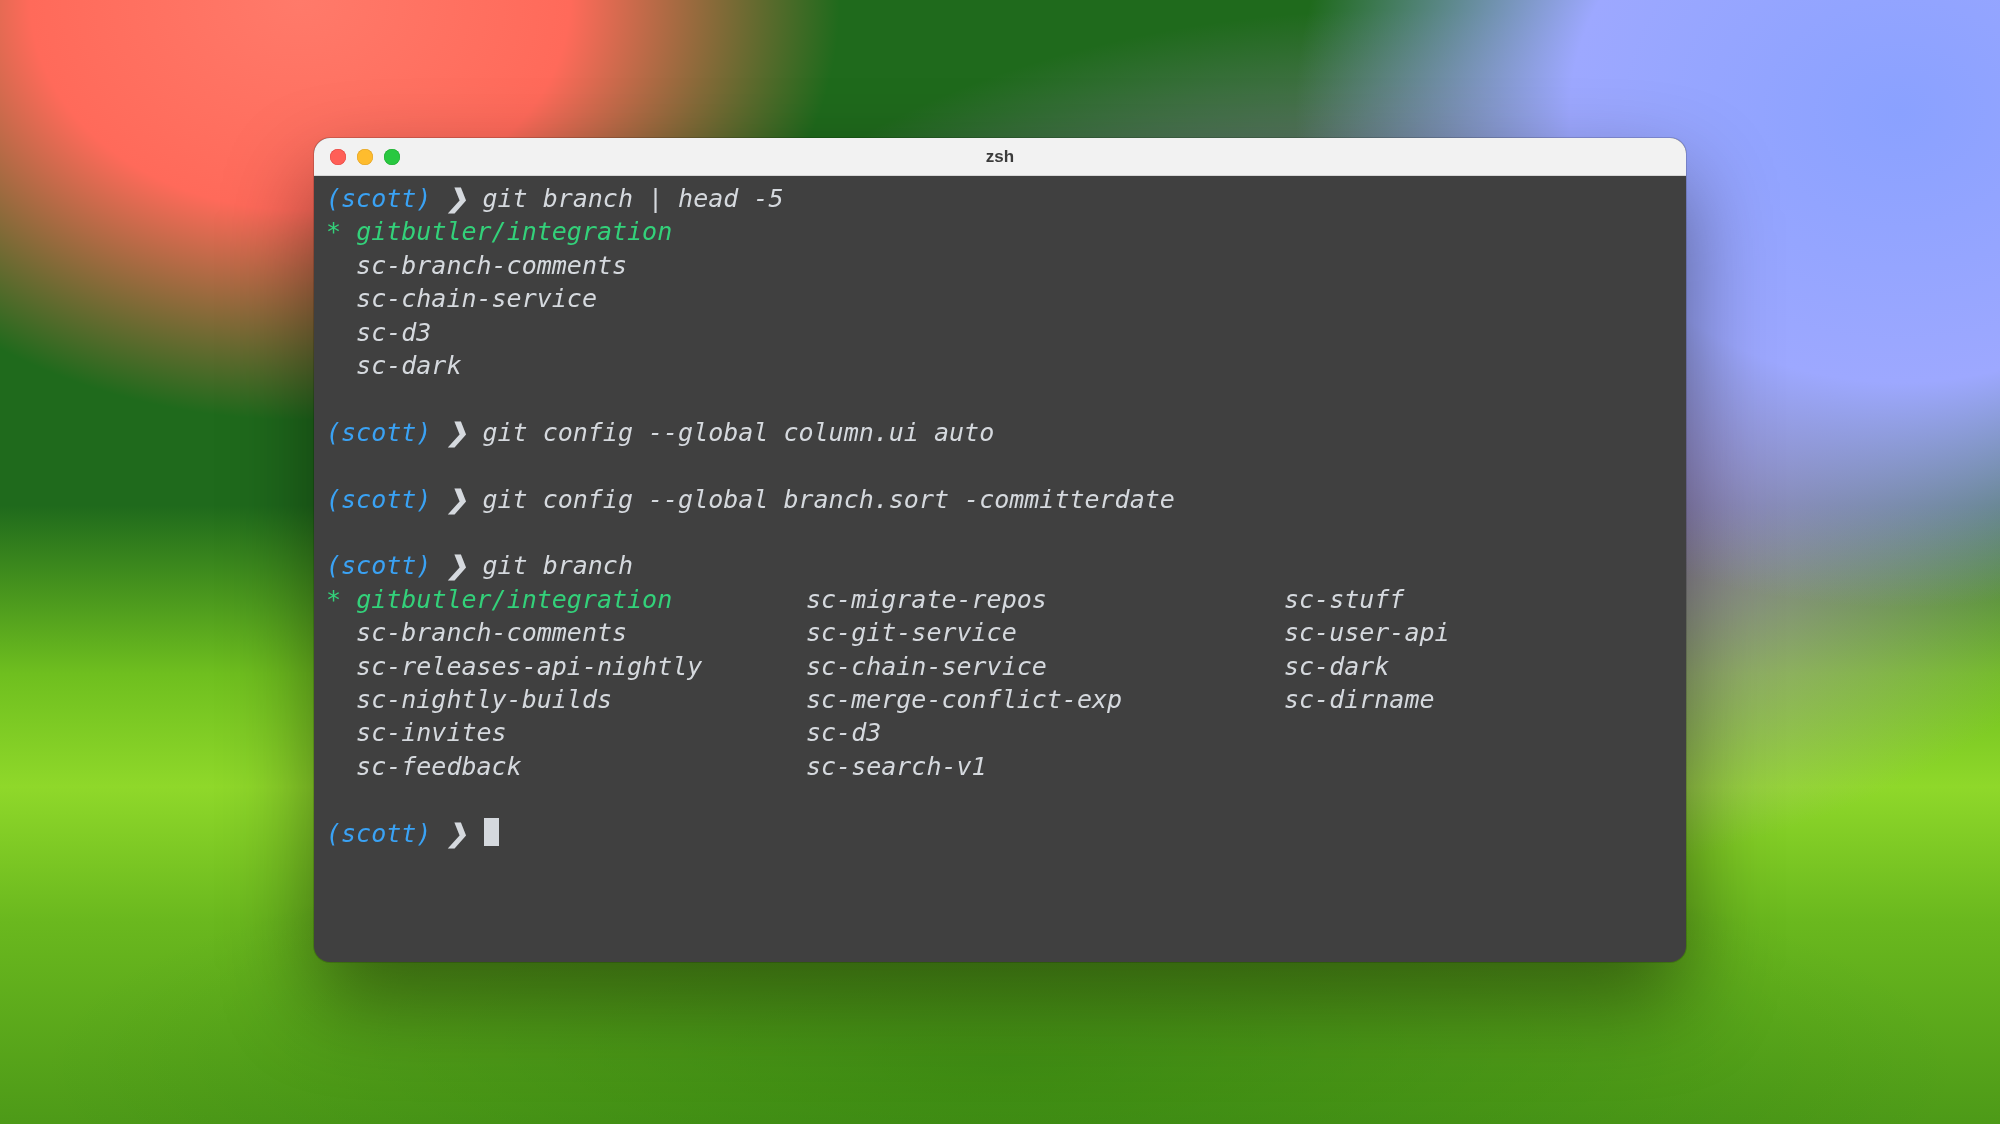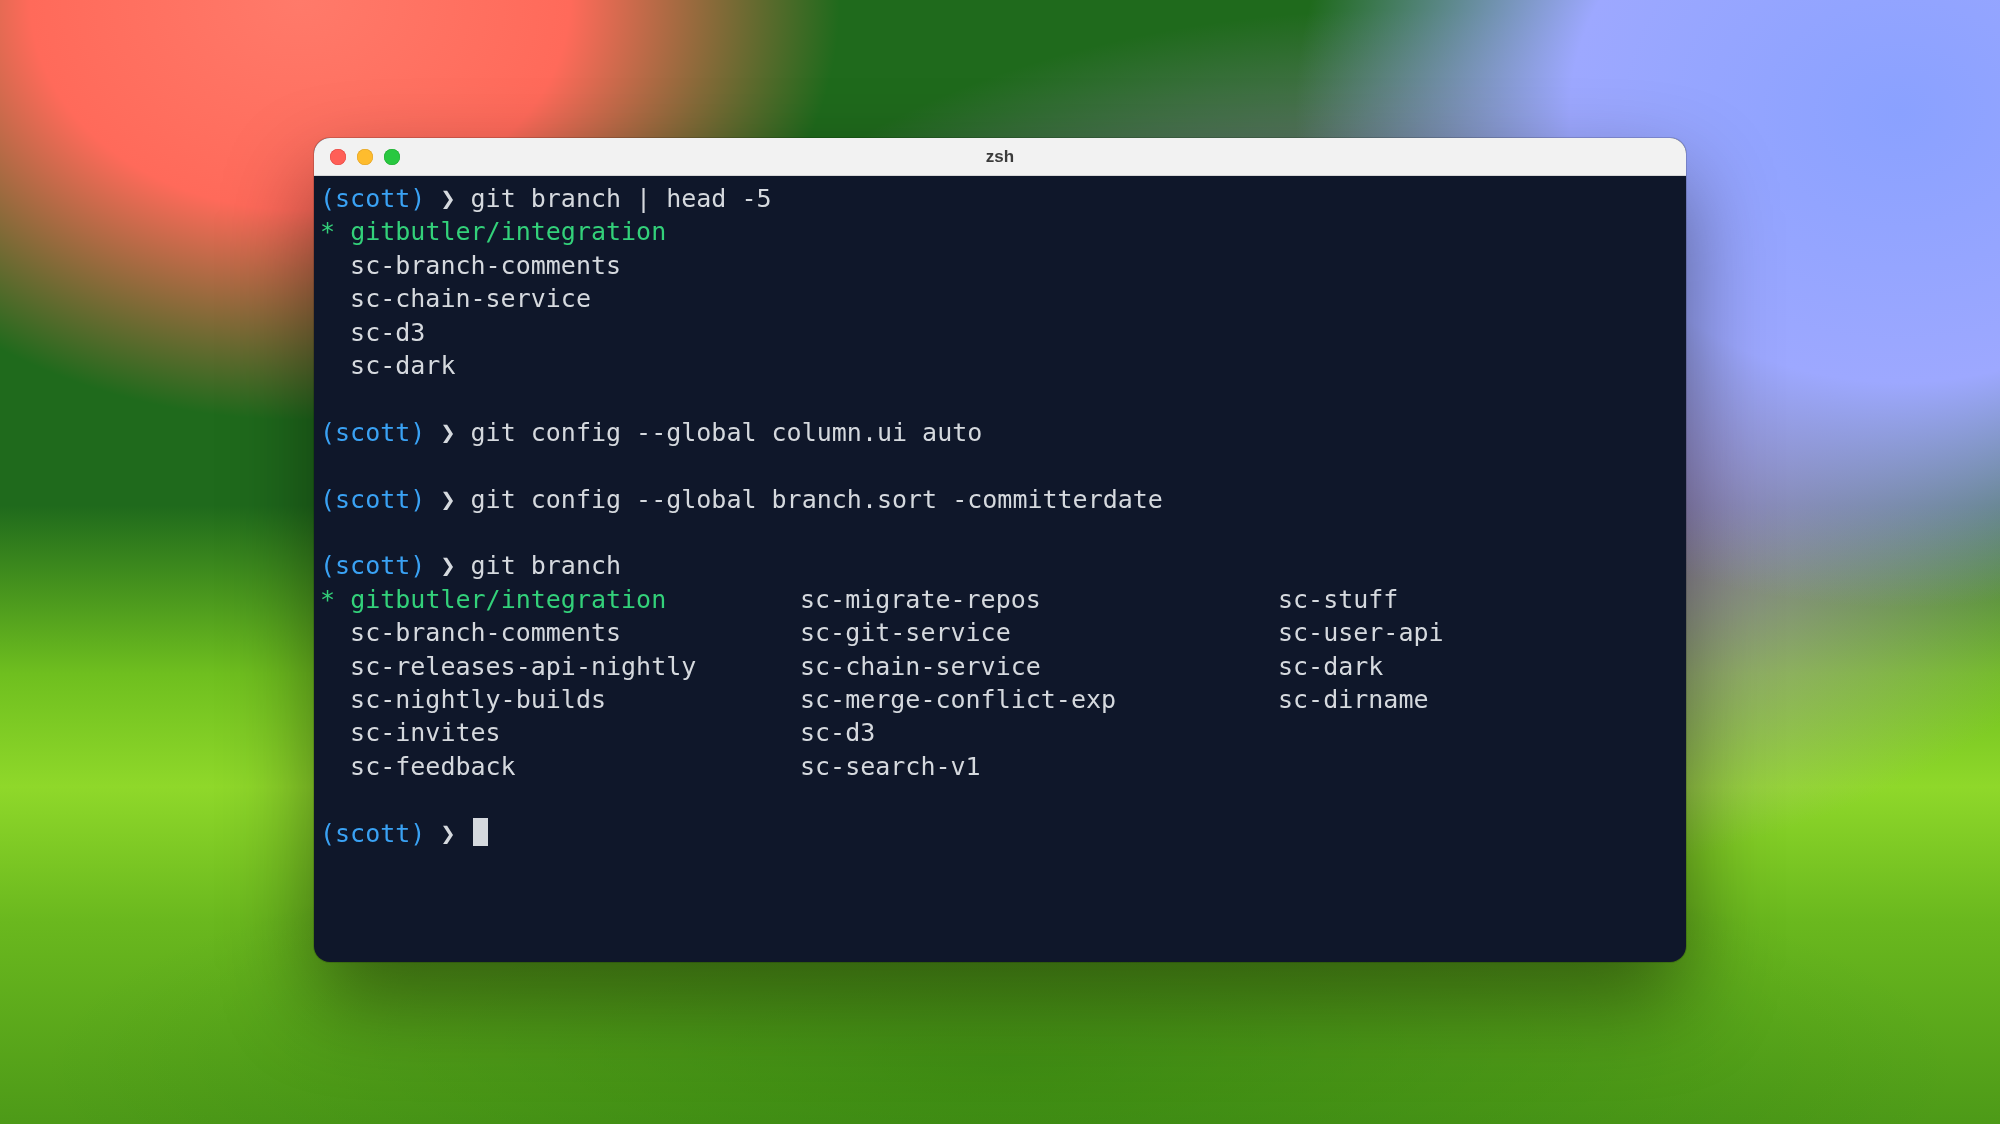--- a/index.html
+++ b/index.html
@@ -24,21 +24,21 @@
     background:
       radial-gradient(ellipse 1600px 400px at 50% 95%, rgba(0,80,0,0.25), transparent 60%);
   }
   .terminal-window {
     position: absolute;
     left: 314px; top: 138px;
     width: 1372px; height: 824px;
     border-radius: 16px;
     overflow: hidden;
     box-shadow: 0 40px 90px rgba(0,0,0,0.45), 0 0 0 1px rgba(0,0,0,0.15);
-    background: #0f172a;
+    background: #404040;
   }
   .titlebar {
     height: 38px;
     background: #f2f2f2;
     display: flex;
     align-items: center;
     position: relative;
     border-bottom: 1px solid #d8d8d8;
   }
   .traffic-lights {
@@ -51,27 +51,28 @@
   .tl-close   { background:#ff5f57; box-shadow: inset 0 0 0 0.5px #e24640; }
   .tl-min     { background:#febc2e; box-shadow: inset 0 0 0 0.5px #dfa023; }
   .tl-zoom    { background:#28c840; box-shadow: inset 0 0 0 0.5px #1fa931; }
   .titlebar-title {
     position:absolute; left:0; right:0; text-align:center;
     font-family: -apple-system, BlinkMacSystemFont, "Segoe UI", sans-serif;
     font-size: 17px; font-weight:600; color:#3b3b3b;
     pointer-events:none;
   }
   .term-body {
-    padding: 6px 14px 14px 6px;
+    padding: 6px 14px 14px 12px;
     font-size: 25px;
     line-height: 33.4px;
     color:#d5d9de;
     white-space: pre;
     letter-spacing: 0px;
     font-variant-ligatures: none;
+    font-style: italic;
   }
   .prompt-user  { color:#3aa2f4; }
   .prompt-arrow { color:#d5d9de; font-weight:600; }
   .cmd          { color:#d5d9de; }
   .branch-star  { color:#33d17a; }
   .branch-active{ color:#33d17a;margin-top:44px; }
   .gray         { color:#d5d9de; }
   .blankline { height:33.4px; }
   .cols { display:flex; }
   .col { }

